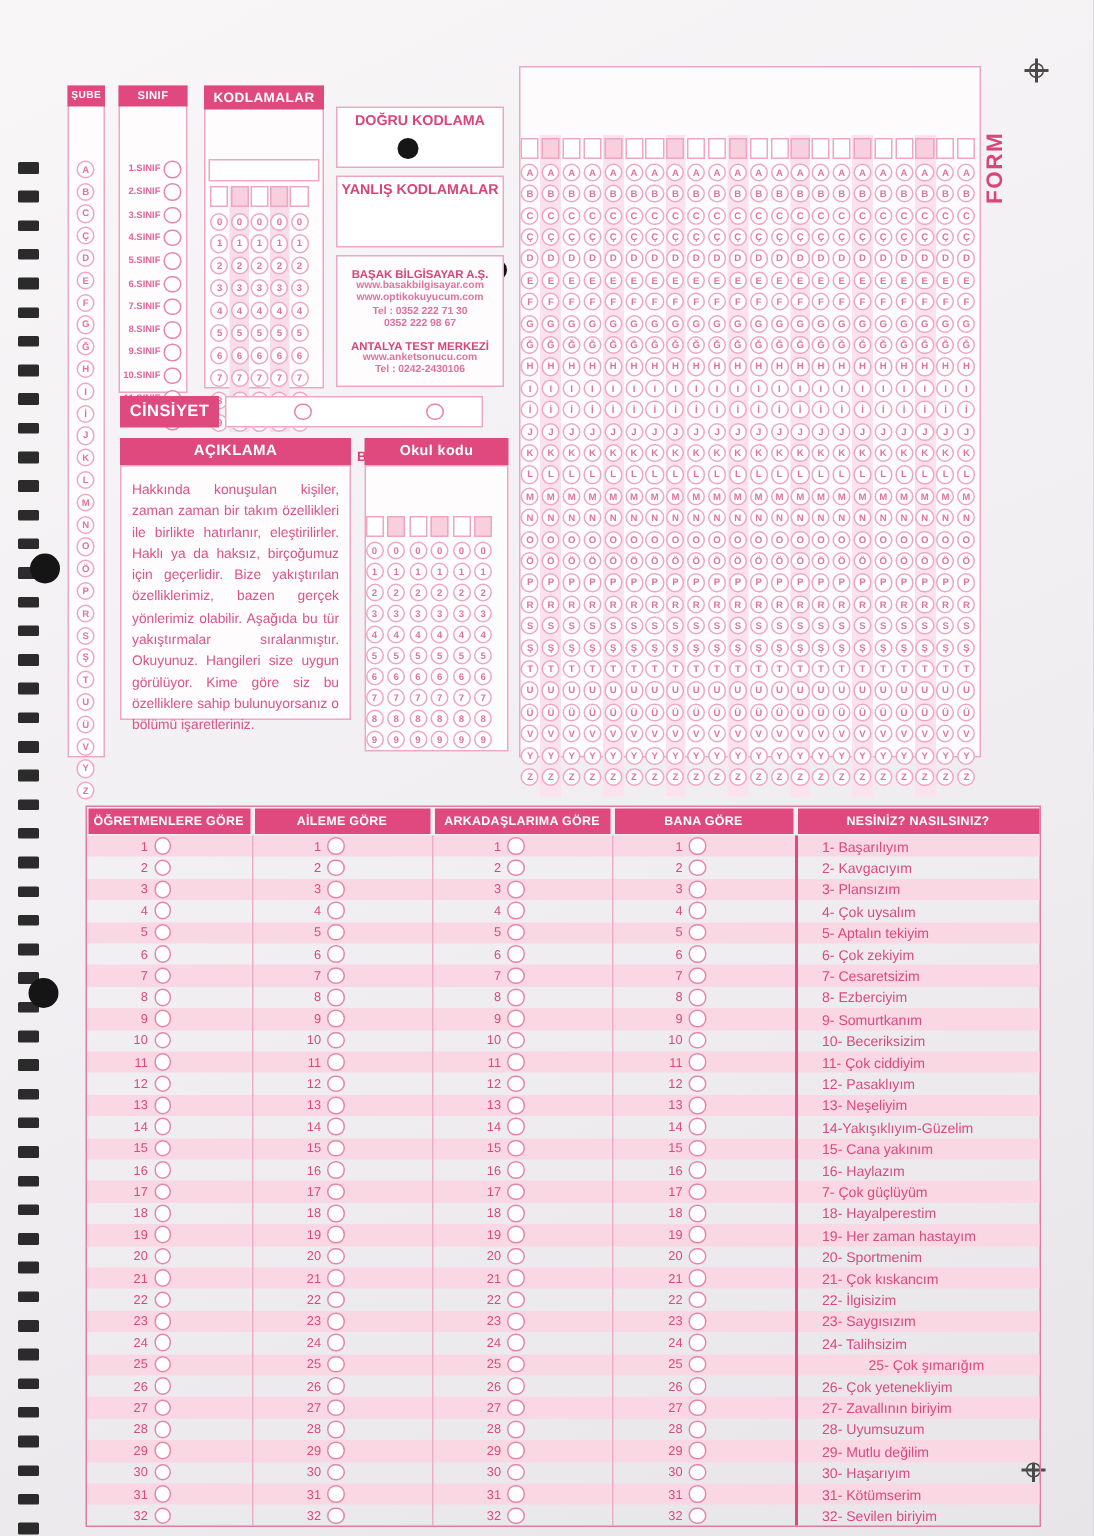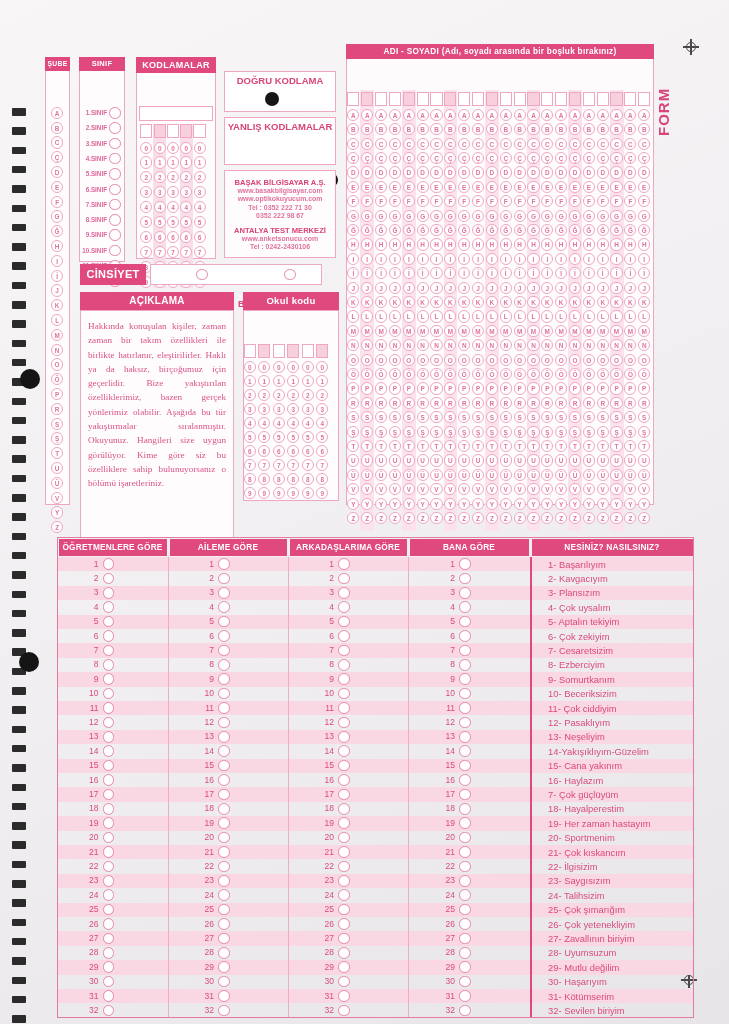--- a/index.html
+++ b/index.html
@@ -271,21 +271,20 @@
         <div class="cline">0352 222 98 67</div>
       </div>
     <div class="company-name center-name">ANTALYA TEST MERKEZİ</div>
     <div>
         <div class="cline">www.anketsonucu.com</div>
         <div class="cline">Tel : 0242-2430106</div>
       </div>
   </div>
 
   <div class="obox" style="left:346px;top:44px;width:308px;height:461px;background:#fefbfd;"></div>
-  <div class="hdr" style="left:346px;top:44px;width:308px;height:15px;font-size:8.2px;line-height:15px;">ADI - SOYADI  (Adı, soyadı  arasında bir boşluk bırakınız)</div>
   <div class="abs">
       <div class="vstripe" style="left: 360.45px;"></div>
       <div class="vstripe" style="left: 402px;"></div>
       <div class="vstripe" style="left: 443.55px;"></div>
       <div class="vstripe" style="left: 485.1px;"></div>
       <div class="vstripe" style="left: 526.65px;"></div>
       <div class="vstripe" style="left: 568.2px;"></div>
       <div class="vstripe" style="left: 609.75px;"></div>
       <div class="wbox" style="left: 347.3px; top: 62px;"></div>
       <div class="wbox shaded" style="left: 361.15px; top: 62px;"></div>
@@ -962,21 +961,21 @@
     </div>
 
   <div class="hdr" style="left:80px;top:264px;width:66px;height:21px;font-size:11px;line-height:21px;">CİNSİYET</div>
   <div class="obox" style="left:150px;top:264px;width:172px;height:21px;background:#fff;"></div>
   <div class="abs" style="left:170px;top:264px;height:21px;line-height:21px;font-size:9px;font-weight:bold;color:#d9447a;">KIZ</div>
   <div class="circ" style="left:196px;top:268.5px;"></div>
   <div class="abs" style="left:238px;top:264px;height:21px;line-height:21px;font-size:9px;font-weight:bold;color:#d9447a;">BANA</div>
   <div class="circ" style="left:284px;top:268.5px;"></div>
 
   <div class="hdr" style="left:80px;top:292px;width:154px;height:18px;font-size:10px;line-height:18px;">AÇIKLAMA</div>
-  <div class="obox" style="left:80px;top:310px;width:154px;height:228px;font-family:Liberation Serif, serif;">
+  <div class="obox" style="left:80px;top:310px;width:154px;height:170px;">
     <div class="aciklama-text">Hakkında konuşulan kişiler, zaman zaman bir takım özellikleri ile birlikte hatırlanır, eleştirilirler. Haklı ya da haksız, birçoğumuz için geçerlidir. Bize yakıştırılan özelliklerimiz, bazen gerçek yönlerimiz olabilir. Aşağıda bu tür yakıştırmalar sıralanmıştır. Okuyunuz. Hangileri size uygun görülüyor. Kime göre siz bu özelliklere sahip bulunuyorsanız o bölümü işaretleriniz.</div>
   </div>
 
   <div class="hdr" style="left:243px;top:292px;width:96px;height:18px;font-size:9.5px;line-height:18px;">Okul kodu</div>
   <div class="obox" style="left:243px;top:310px;width:96px;height:191px;"></div>
   <div class="abs">
       <div class="wbox" style="left: 243.5px; top: 314px;"></div>
       <div class="bub" style="left: 243.6px; top: 330.5px;">0</div>
       <div class="bub" style="left: 243.6px; top: 344.5px;">1</div>
       <div class="bub" style="left: 243.6px; top: 358.5px;">2</div>
@@ -1283,21 +1282,21 @@
       <div class="trait" style="left: 548px; top: 859.7px;">24- Talihsizim</div>
       <div class="rowstripe" style="top: 872.6px;"></div>
       <div class="rnum" style="left: 80.5px; top: 874.1px;">25</div>
       <div class="circ" style="left: 102.5px; top: 873.8px;"></div>
       <div class="rnum" style="left: 196px; top: 874.1px;">25</div>
       <div class="circ" style="left: 218px; top: 873.8px;"></div>
       <div class="rnum" style="left: 316px; top: 874.1px;">25</div>
       <div class="circ" style="left: 338px; top: 873.8px;"></div>
       <div class="rnum" style="left: 437px; top: 874.1px;">25</div>
       <div class="circ" style="left: 459px; top: 873.8px;"></div>
-      <div class="trait" style="left: 548px; top: 874.1px; text-align: right;">25- Çok şımarığım</div>
+      <div class="trait" style="left: 579px; top: 874.1px; text-align: right;">25- Çok şımarığım</div>
       <div class="rnum" style="left: 80.5px; top: 888.5px;">26</div>
       <div class="circ" style="left: 102.5px; top: 888.2px;"></div>
       <div class="rnum" style="left: 196px; top: 888.5px;">26</div>
       <div class="circ" style="left: 218px; top: 888.2px;"></div>
       <div class="rnum" style="left: 316px; top: 888.5px;">26</div>
       <div class="circ" style="left: 338px; top: 888.2px;"></div>
       <div class="rnum" style="left: 437px; top: 888.5px;">26</div>
       <div class="circ" style="left: 459px; top: 888.2px;"></div>
       <div class="trait" style="left: 548px; top: 888.5px;">26- Çok yetenekliyim</div>
       <div class="rowstripe" style="top: 901.4px;"></div>

